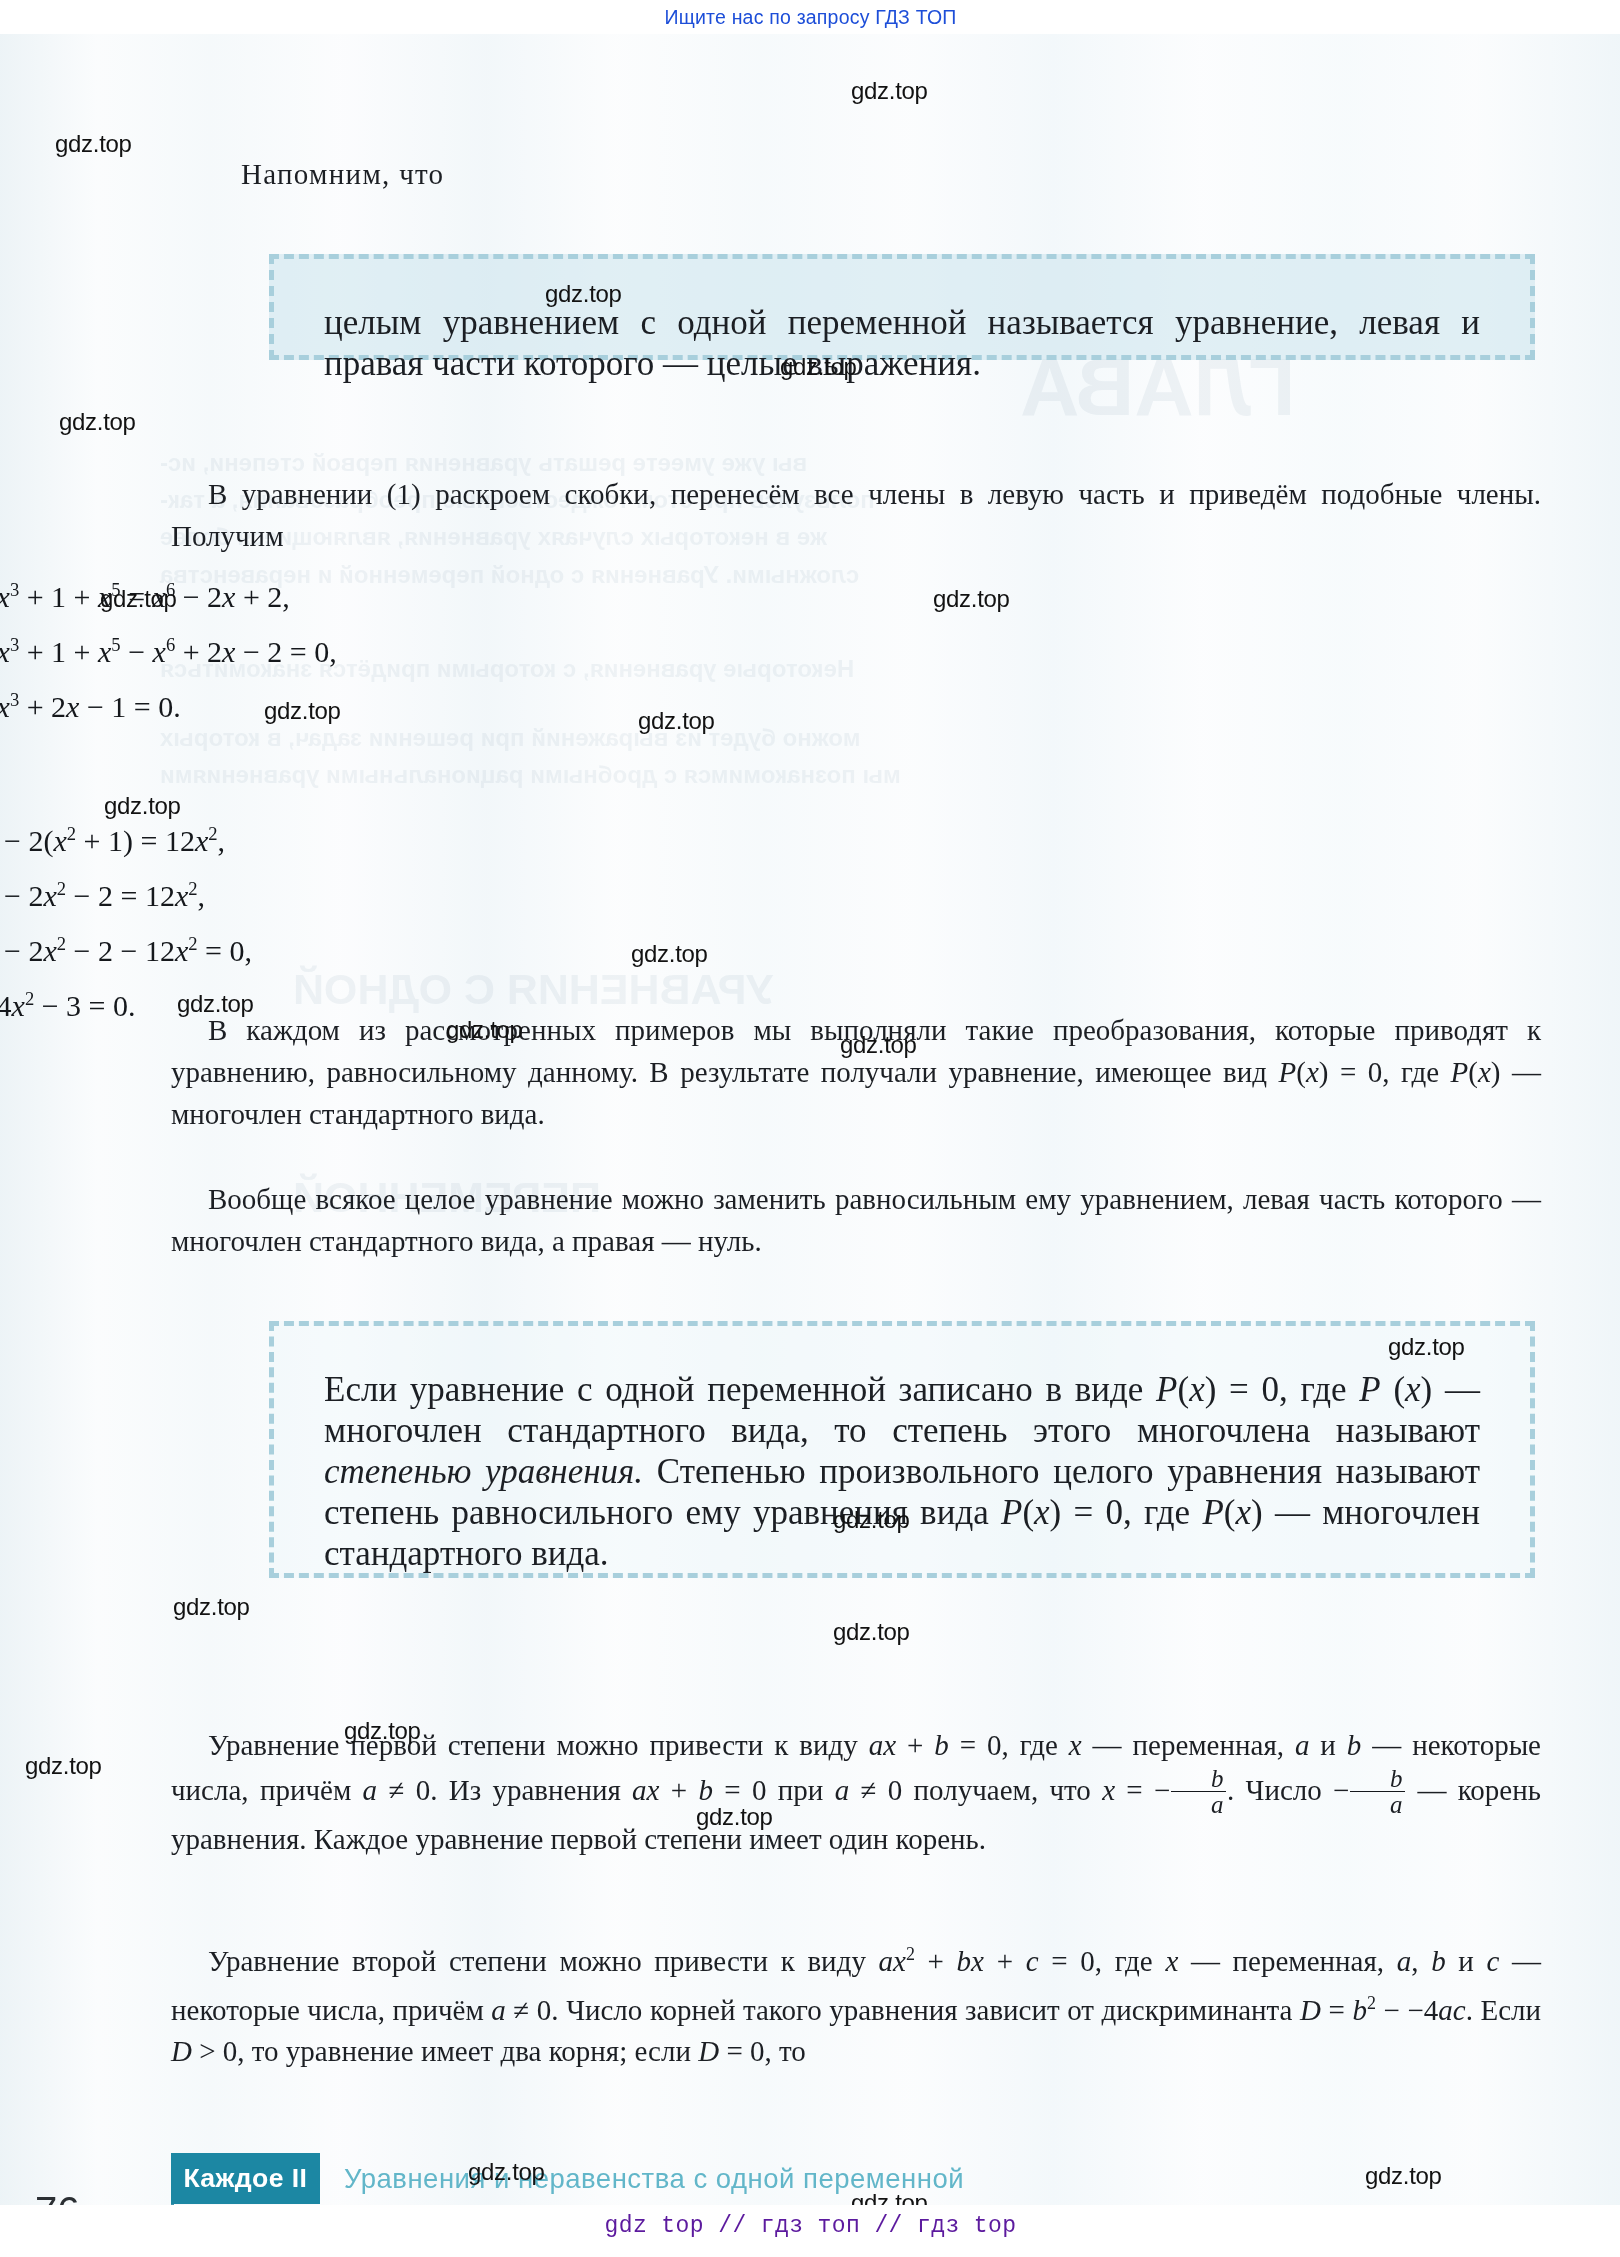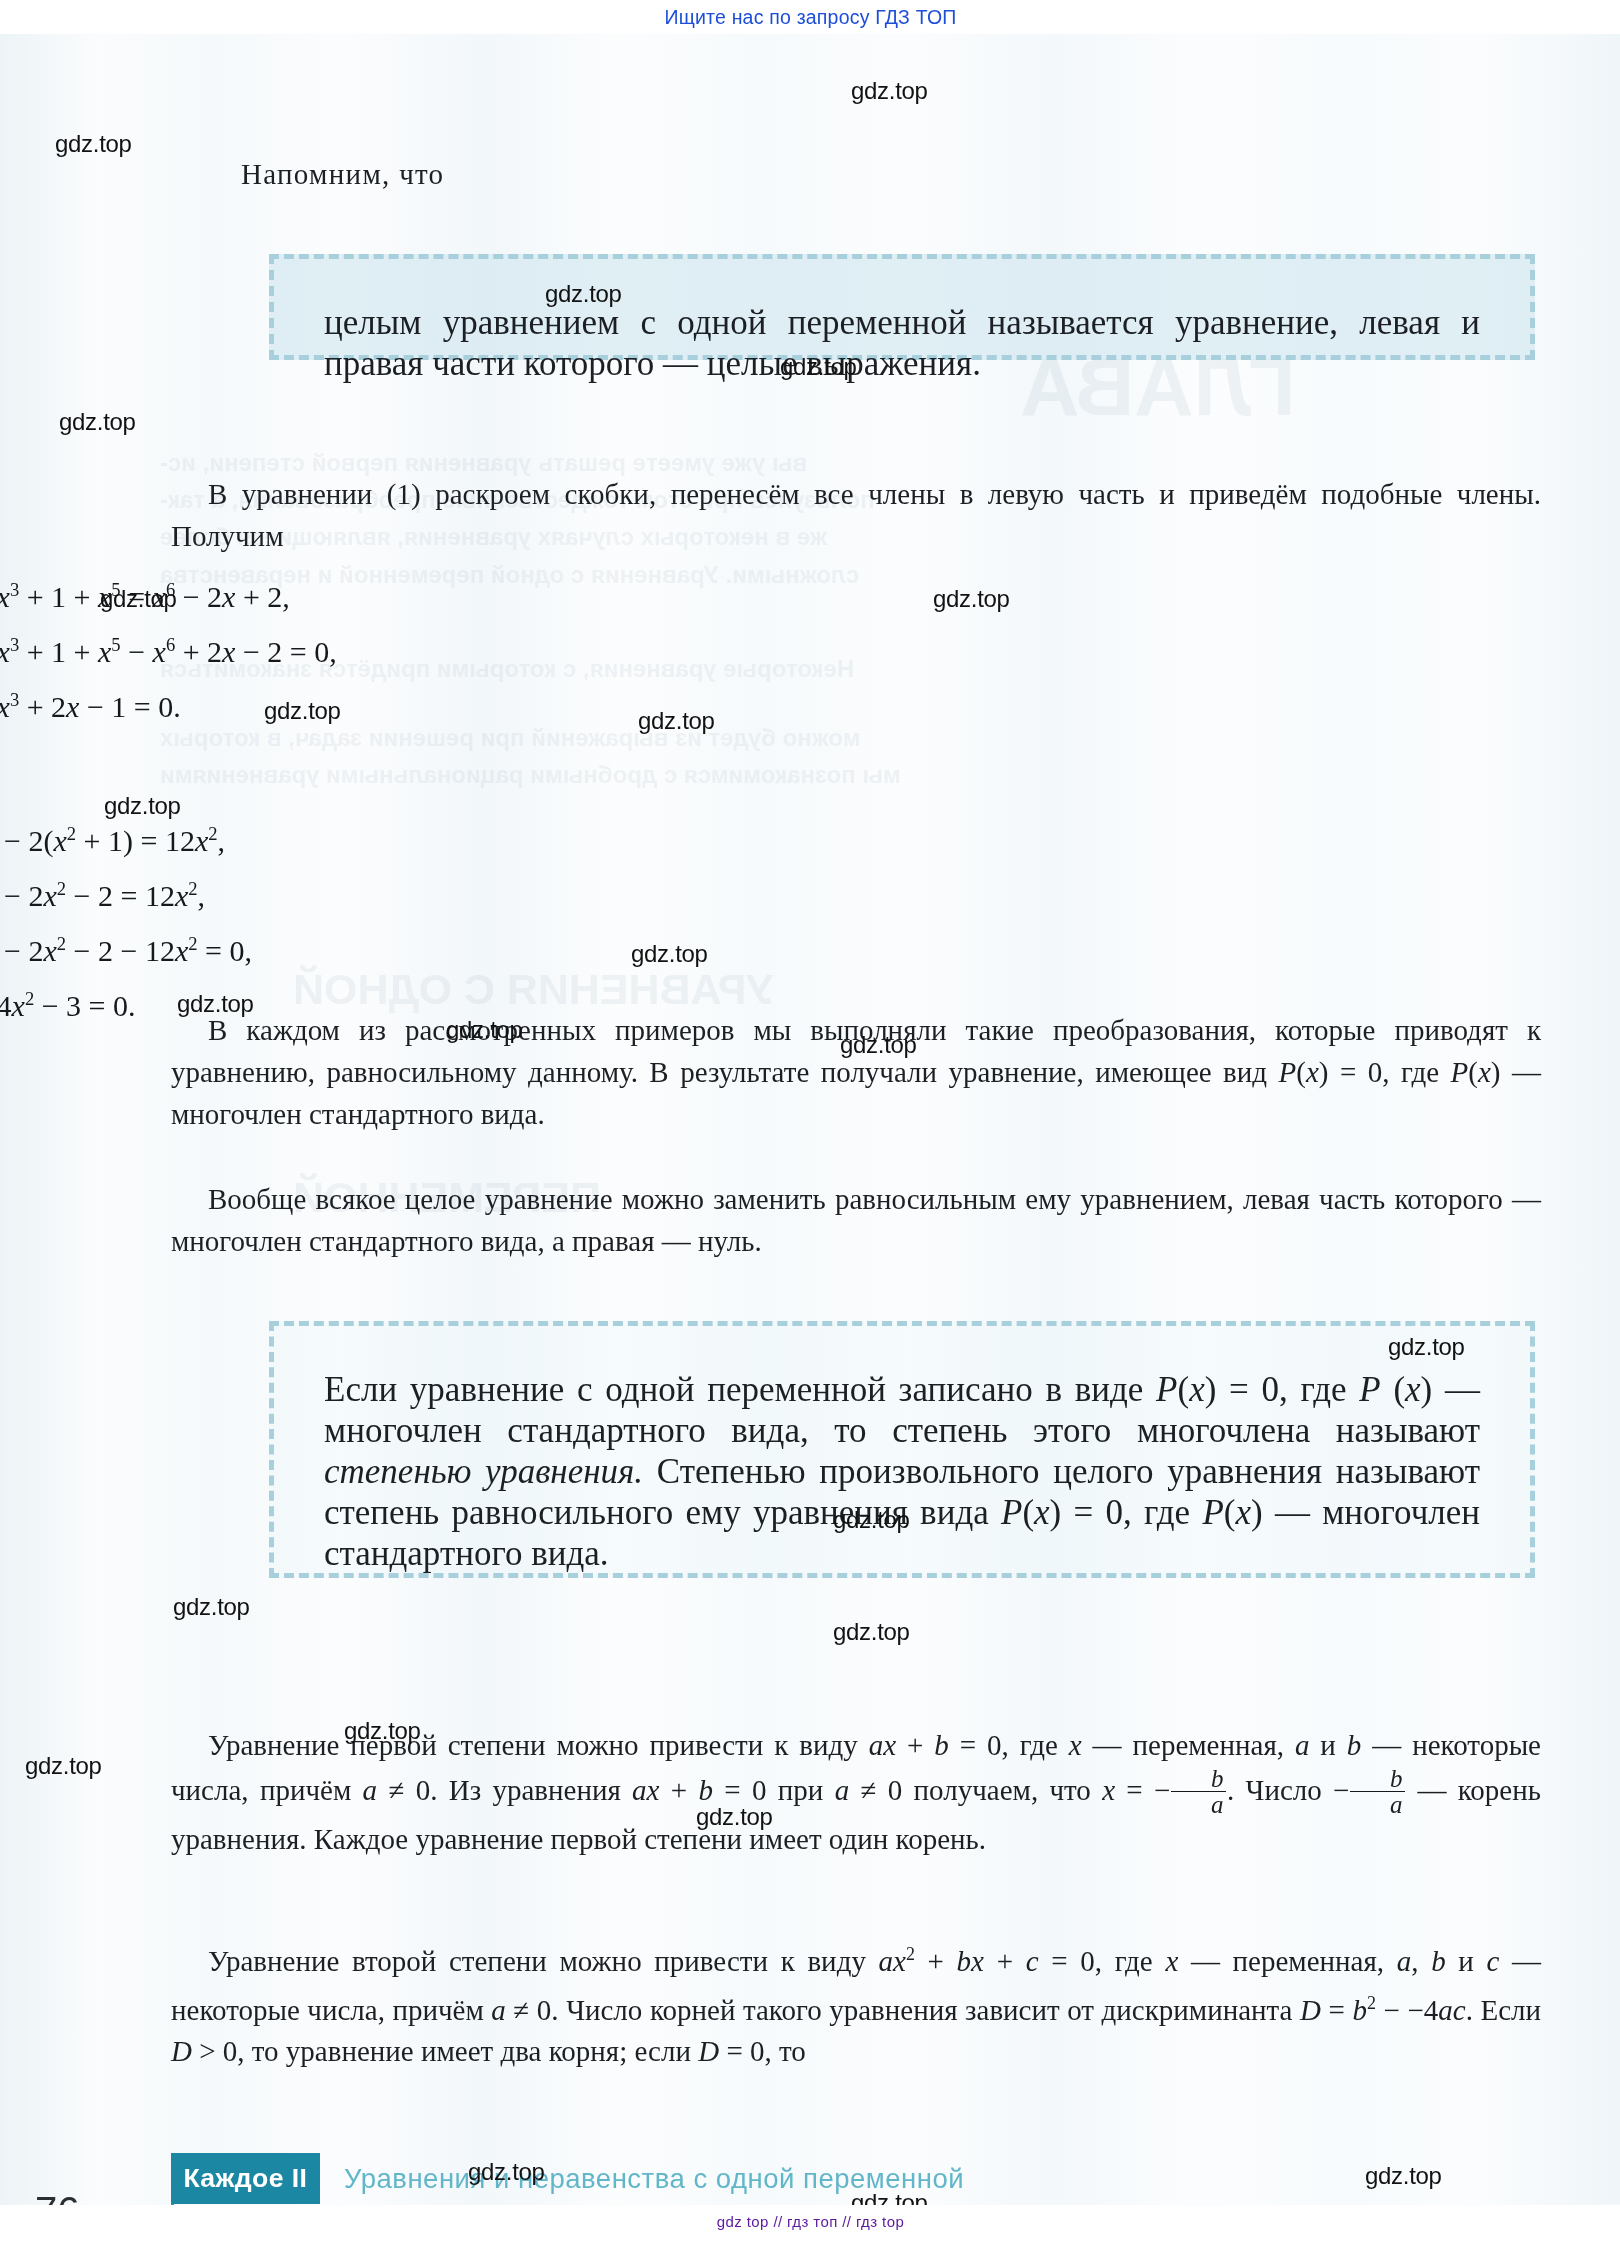--- a/index.html
+++ b/index.html
@@ -207,22 +207,22 @@
   }
 
   
   .credit {
     position: absolute;
     left: 0;
     top: 2213px;
     width: 1621px;
     text-align: center;
     color: #5c1a9e;
-    font-family: Liberation Sans, sans-serif;
-    font-size: 15px;
+    font-family: Liberation Mono, monospace;
+    font-size: 23px;
     letter-spacing: 0.4px;
     z-index: 40;
   }
 
   
   .wm {
     position: absolute;
     color: #121212;
     font-family: "Liberation Sans", sans-serif;
     font-size: 24px;

